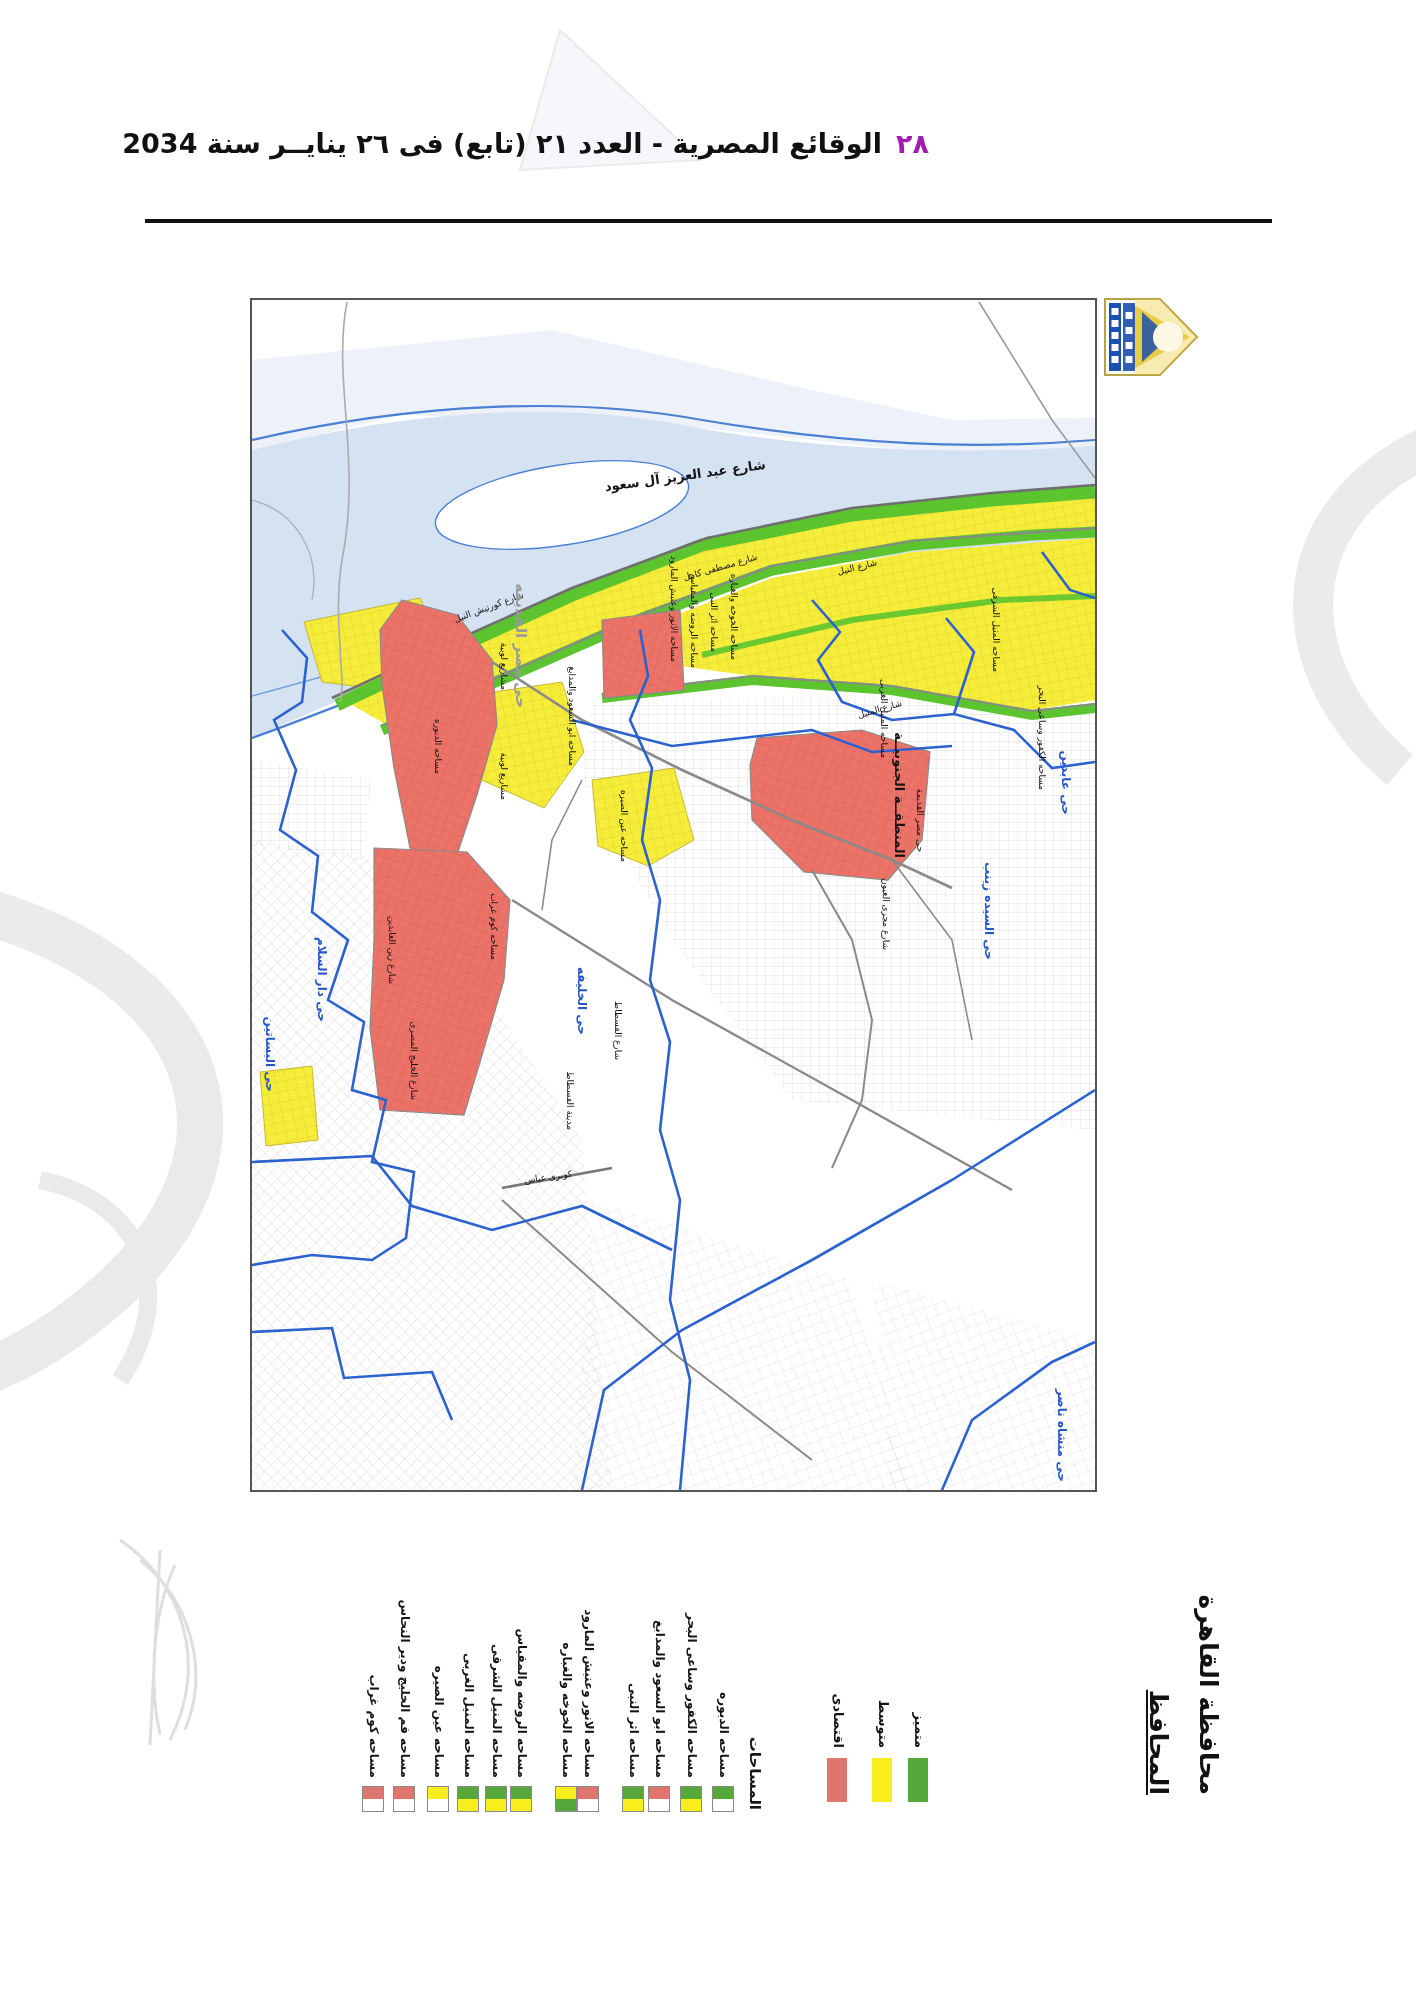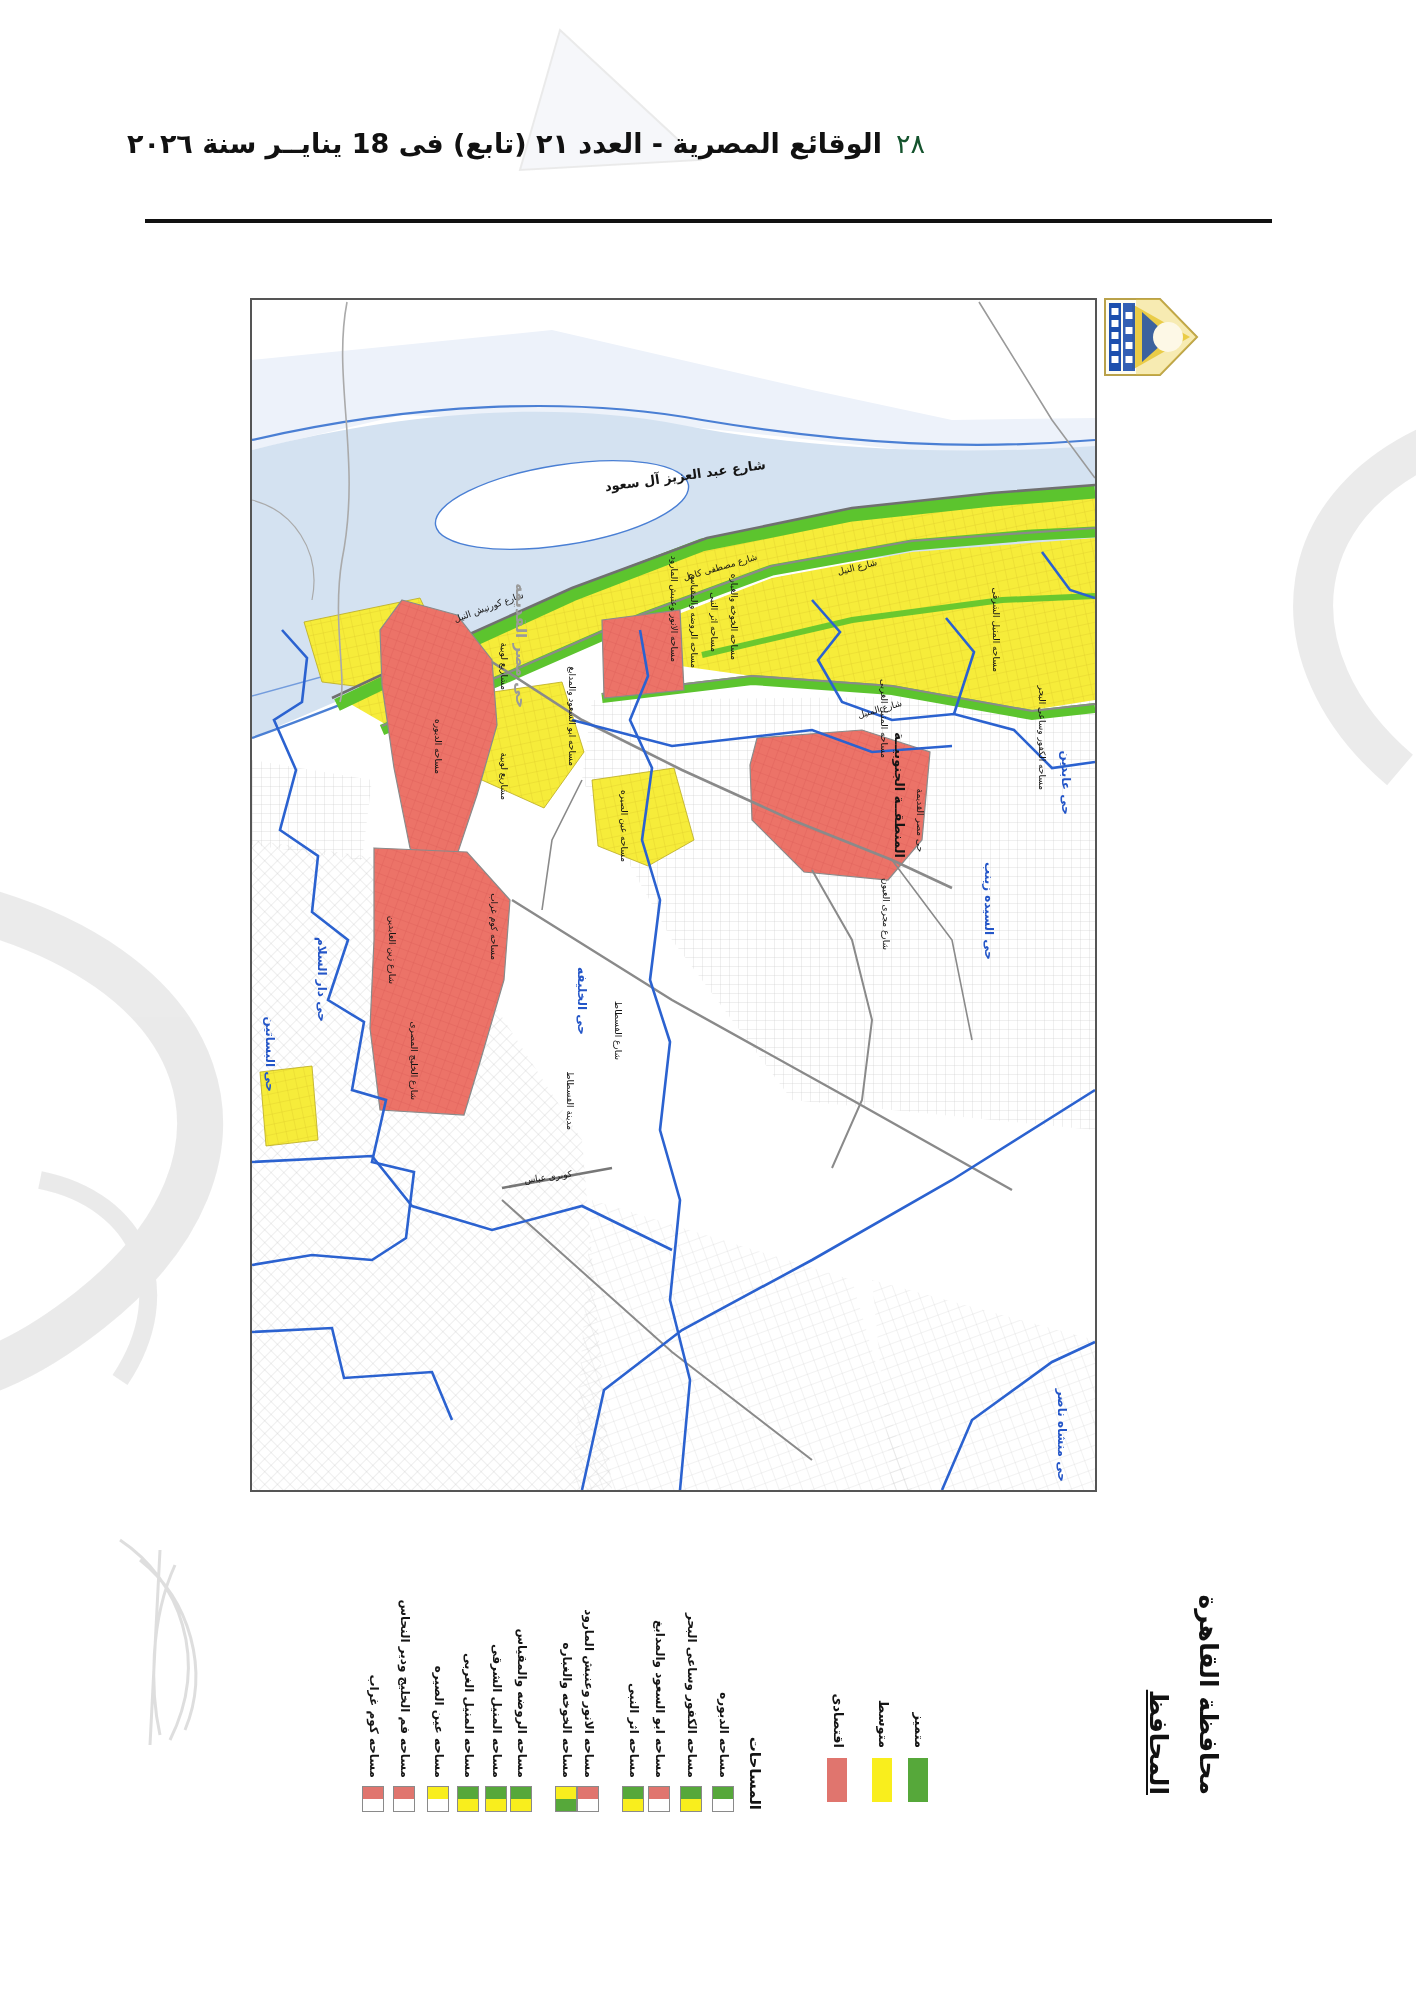--- a/index.html
+++ b/index.html
@@ -2,21 +2,21 @@
 <html lang="ar"><head>
 <meta charset="utf-8">
 <style>
   html,body{margin:0;padding:0;background:#fff;}
   body{width:1416px;height:2000px;position:relative;overflow:hidden;
        font-family:"DejaVu Sans",sans-serif;}
   .abs{position:absolute;}
   
   #hdr-title{left:232px;top:128px;width:650px;font-size:27px;font-weight:bold;
              direction:rtl;text-align:left;white-space:nowrap;color:#111;}
-  #hdr-page{left:896px;top:128px;font-size:27px;font-weight:normal;color:#14532d;}
+  #hdr-page{left:896px;top:128px;font-size:27px;font-weight:bold;color:#a21caf;}
   #hdr-rule{left:145px;top:219px;width:1127px;height:4px;background:#111;}
   
   #frame{left:250px;top:298px;width:843px;height:1190px;border:2px solid #555;
          background:#fff;overflow:hidden;}
   
   .vlabel{position:absolute;height:15px;line-height:1.05;transform-origin:0 0;
           transform:rotate(90deg);direction:rtl;text-align:right;
           white-space:nowrap;font-size:9px;color:#151515;}
   .hlabel{position:absolute;direction:rtl;white-space:nowrap;color:#151515;}
   .blu{color:#2456c8;font-weight:bold;font-size:12px;letter-spacing:1px;}
@@ -40,21 +40,21 @@
 <svg class="abs" width="1416" height="2000" style="left:0;top:0" viewBox="0 0 1416 2000">
   <g fill="none" stroke="#e6e6e6" opacity="0.8">
     <path d="M-60,900 C220,960 280,1160 90,1310 C20,1365 -30,1380 -60,1380" stroke-width="46"></path>
     <path d="M1470,430 C1280,490 1270,660 1400,770" stroke-width="40"></path>
     <path d="M560,30 L700,160 L520,170 Z" stroke-width="2" fill="#f4f6f9"></path>
     <path d="M120,1540 C180,1580 210,1660 170,1740 M140,1560 C190,1600 210,1670 185,1730 M160,1550 L150,1745 M175,1565 C150,1620 150,1690 160,1735" stroke="#d6d6d6" stroke-width="3"></path>
     <path d="M40,1180 C140,1200 180,1290 120,1380" stroke-width="18"></path>
   </g>
 </svg>
 
-<div class="abs hlabel" id="hdr-title">الوقائع المصرية - العدد ٢١ (تابع) فى 18 ينايــر سنة ٢٠٢٦</div>
+<div class="abs hlabel" id="hdr-title">الوقائع المصرية - العدد ٢١ (تابع) فى ٢٦ ينايــر سنة 2034</div>
 <div class="abs" id="hdr-page">٢٨</div>
 <div class="abs" id="hdr-rule"></div>
 
 <svg class="abs" width="100" height="86" style="left:1102px;top:294px" viewBox="0 0 100 86">
   <path d="M3,5 H58 L95,43 L58,81 H3 Z" fill="#fffdf2" stroke="#b9a14a" stroke-width="2"></path>
   <g fill="#e9c93c">
     <path d="M30,10 L88,43 L30,76 Z" opacity="0.9"></path>
     <path d="M34,5 H58 L95,43 L58,81 H34 Z" opacity="0.35"></path>
   </g>
   <g fill="#1d4fae">

